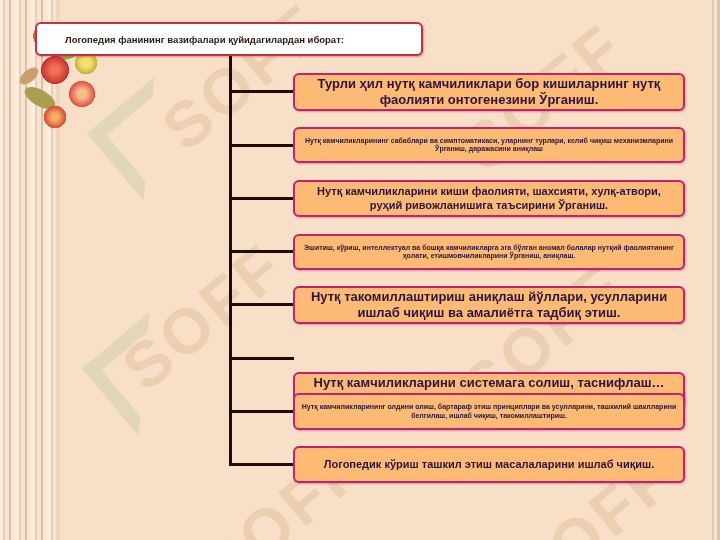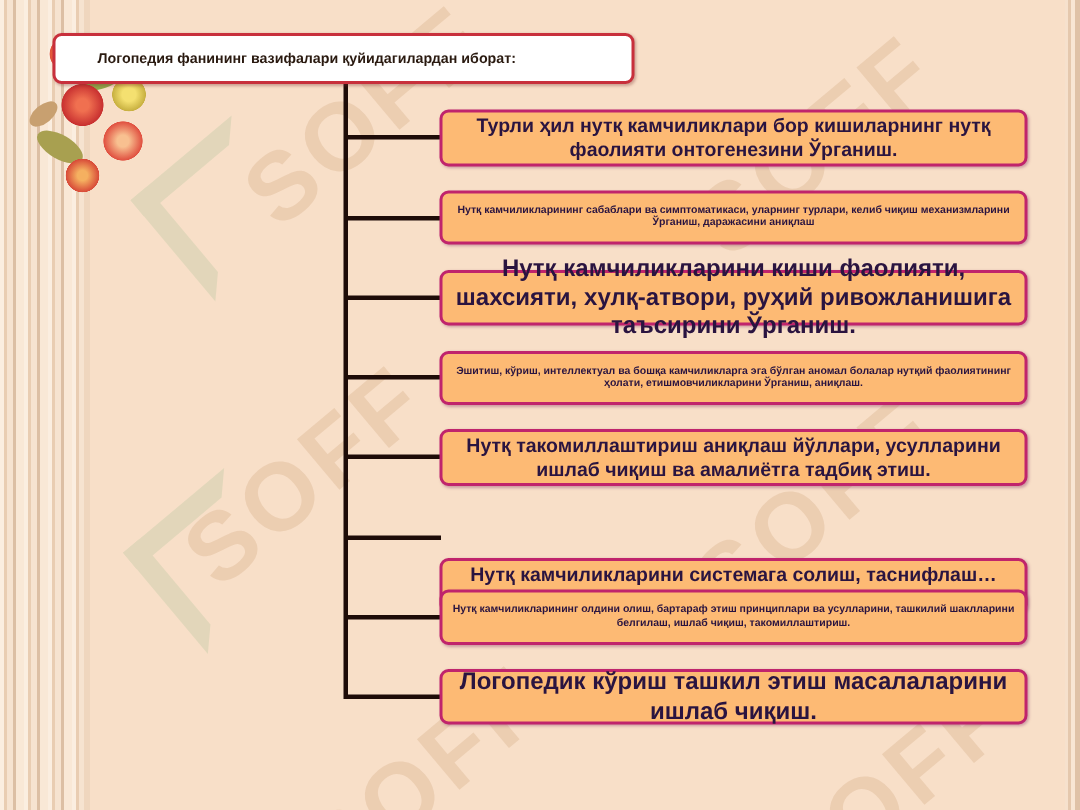--- a/index.html
+++ b/index.html
@@ -75,21 +75,21 @@
       box-sizing: border-box;
       display: flex; align-items: center; justify-content: center;
       text-align: center;
       color: #2a1440;
       font-weight: bold;
       box-shadow: 1px 1px 2px rgba(120,30,90,0.35);
       padding: 0 6px;
       line-height: 1.2;
     }
     .n-big { font-size: 13px; }
-    .n-mid { font-size: 16px; }
+    .n-mid { font-size: 11px; }
     .n-tiny { font-size: 7px; }
   </style>
 </head>
 <body>
 
 <div class="stripes-left"></div>
 <div class="stripes-right"></div>
 
 <div class="wm-logo" style="left:105px; top:95px;"></div>
 <div class="watermark" style="left:150px; top:40px;">SOFF</div>

